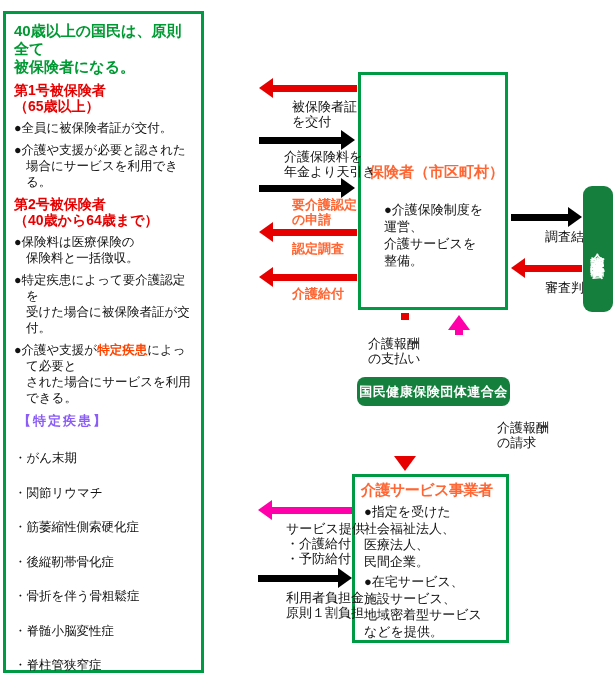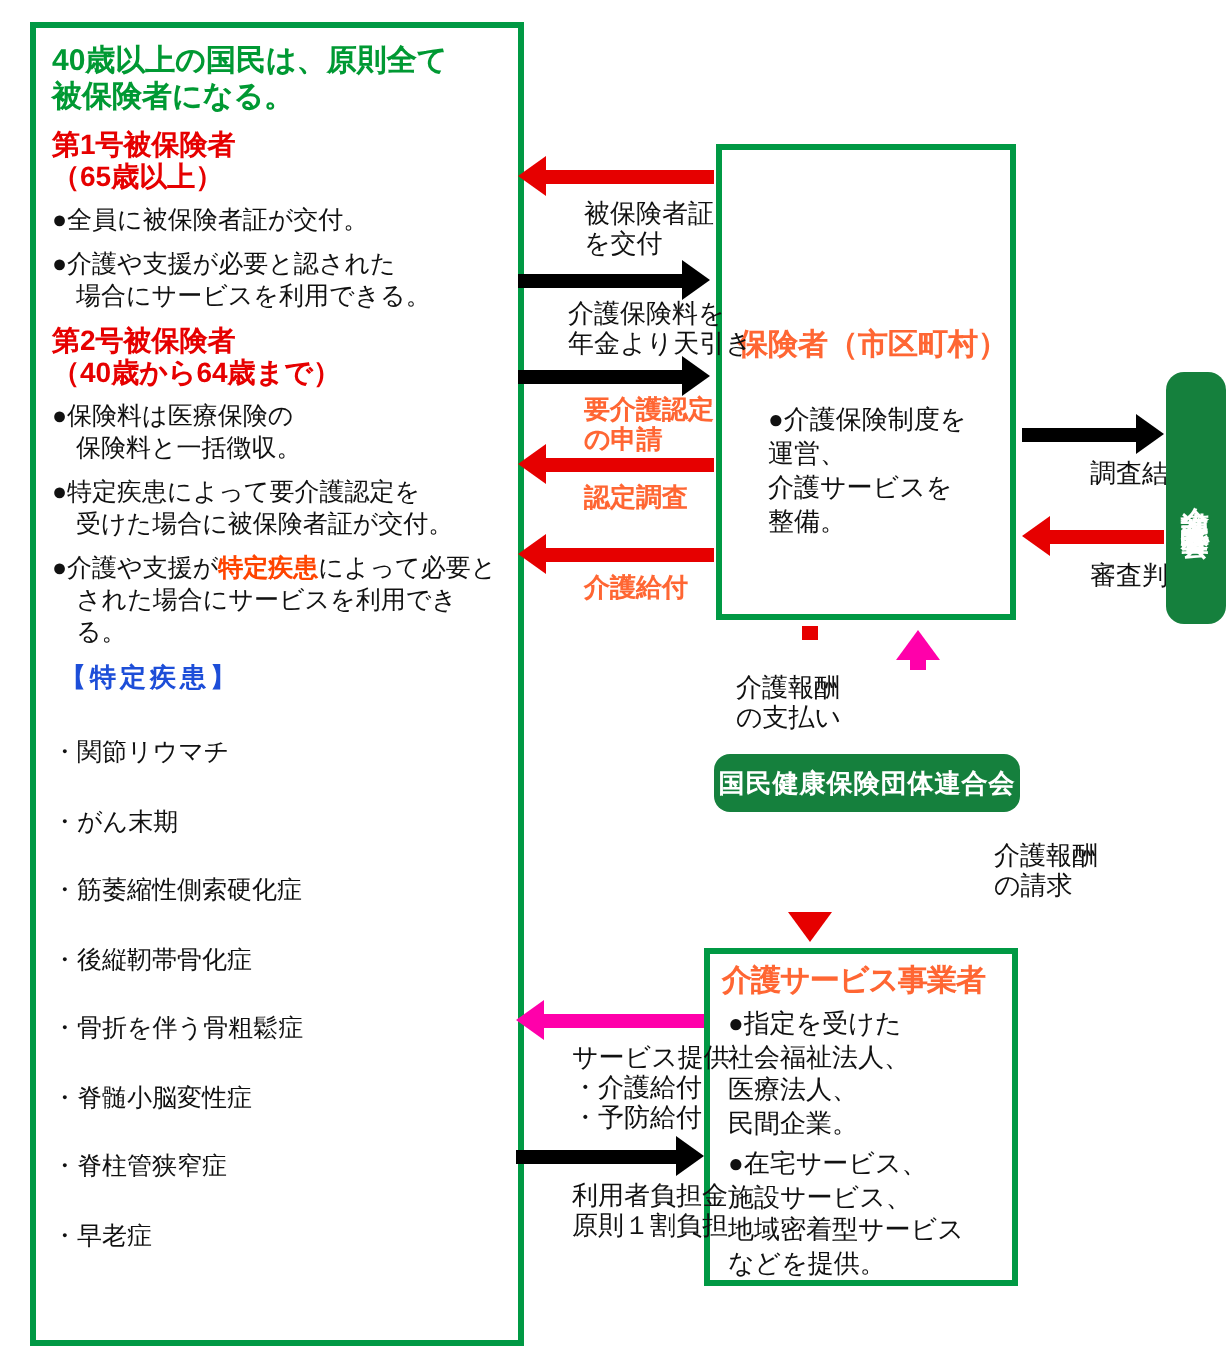--- a/index.html
+++ b/index.html
@@ -1,32 +1,32 @@
 <!DOCTYPE html>
 <html lang="ja"><head>
 <meta charset="utf-8">
 <style>
   html,body{margin:0;padding:0;background:#fff;}
   body{font-family:"Liberation Sans","DejaVu Sans",sans-serif;color:#111;}
   .canvas{position:relative;width:613px;height:683px;background:#fff;overflow:hidden;}
 
   
   .gbox{position:absolute;background:#fff;border:3px solid #009944;box-sizing:border-box;}
-  .left-box{left:3px;top:11px;width:247px;height:662px;padding:6px 8px 4px 8px;margin-left:12px;}
+  .left-box{left:3px;top:11px;width:201px;height:662px;padding:6px 8px 4px 8px;}
   .hokensha-box{left:358px;top:72px;width:150px;height:238px;z-index:2;}
   .jigyosha-box{left:352px;top:474px;width:157px;height:169px;z-index:2;padding:4px 6px;}
 
   .pre{white-space:pre-line;}
 
   
   .lb-title{margin:2px 0 0;font-size:15px;line-height:18px;font-weight:bold;color:#009933;}
   .lb-heading{margin:6px 0 0;font-size:14px;line-height:16px;font-weight:bold;color:#E60000;}
   .lb-bullet{margin:6px 0 0;font-size:12.5px;line-height:16px;padding-left:12px;text-indent:-12px;}
   .hl{color:#FF4400;font-weight:bold;}
-  .lb-tokutei{margin:7px 0 0;font-size:13px;font-weight:bold;color:#1d4ed8;letter-spacing:2px;line-height:16px;padding-left:4px;}
+  .lb-tokutei{margin:7px 0 0;font-size:13px;font-weight:bold;color:#8b5cf6;letter-spacing:2px;line-height:16px;padding-left:4px;}
   .disease{font-size:12.5px;line-height:16.5px;}
   .disease-list{margin-top:3px;white-space:pre-line;}
 
   
   .pill{position:absolute;background:#15803d;color:#fff;font-weight:bold;z-index:5;
         display:flex;align-items:center;justify-content:center;box-sizing:border-box;}
   .kokuho{left:357px;top:377px;width:153px;height:29px;border-radius:8px;font-size:13px;letter-spacing:.5px;}
   .shinsakai{left:583px;top:186px;width:30px;height:126px;border-radius:9px;font-size:14px;
              writing-mode:vertical-rl;letter-spacing:2px;}
 
@@ -77,22 +77,22 @@
     <p class="lb-heading pre">第2号被保険者
 （40歳から64歳まで）</p>
     <p class="lb-bullet pre">●保険料は医療保険の
 保険料と一括徴収。</p>
     <p class="lb-bullet pre">●特定疾患によって要介護認定を
 受けた場合に被保険者証が交付。</p>
     <p class="lb-bullet pre"><span>●介護や支援が</span><span class="hl">特定疾患</span><span>によって必要と
 された場合にサービスを利用できる。</span></p>
     <p class="lb-tokutei">【特定疾患】</p>
     <div class="disease-list">
+      <div class="disease pre">・がん末期</div>
       <div class="disease pre">・関節リウマチ</div>
-      <div class="disease pre">・がん末期</div>
       <div class="disease pre">・筋萎縮性側索硬化症</div>
       <div class="disease pre">・後縦靭帯骨化症</div>
       <div class="disease pre">・骨折を伴う骨粗鬆症</div>
       <div class="disease pre">・脊髄小脳変性症</div>
       <div class="disease pre">・脊柱管狭窄症</div>
       <div class="disease pre">・早老症</div>
       
       
       
       

